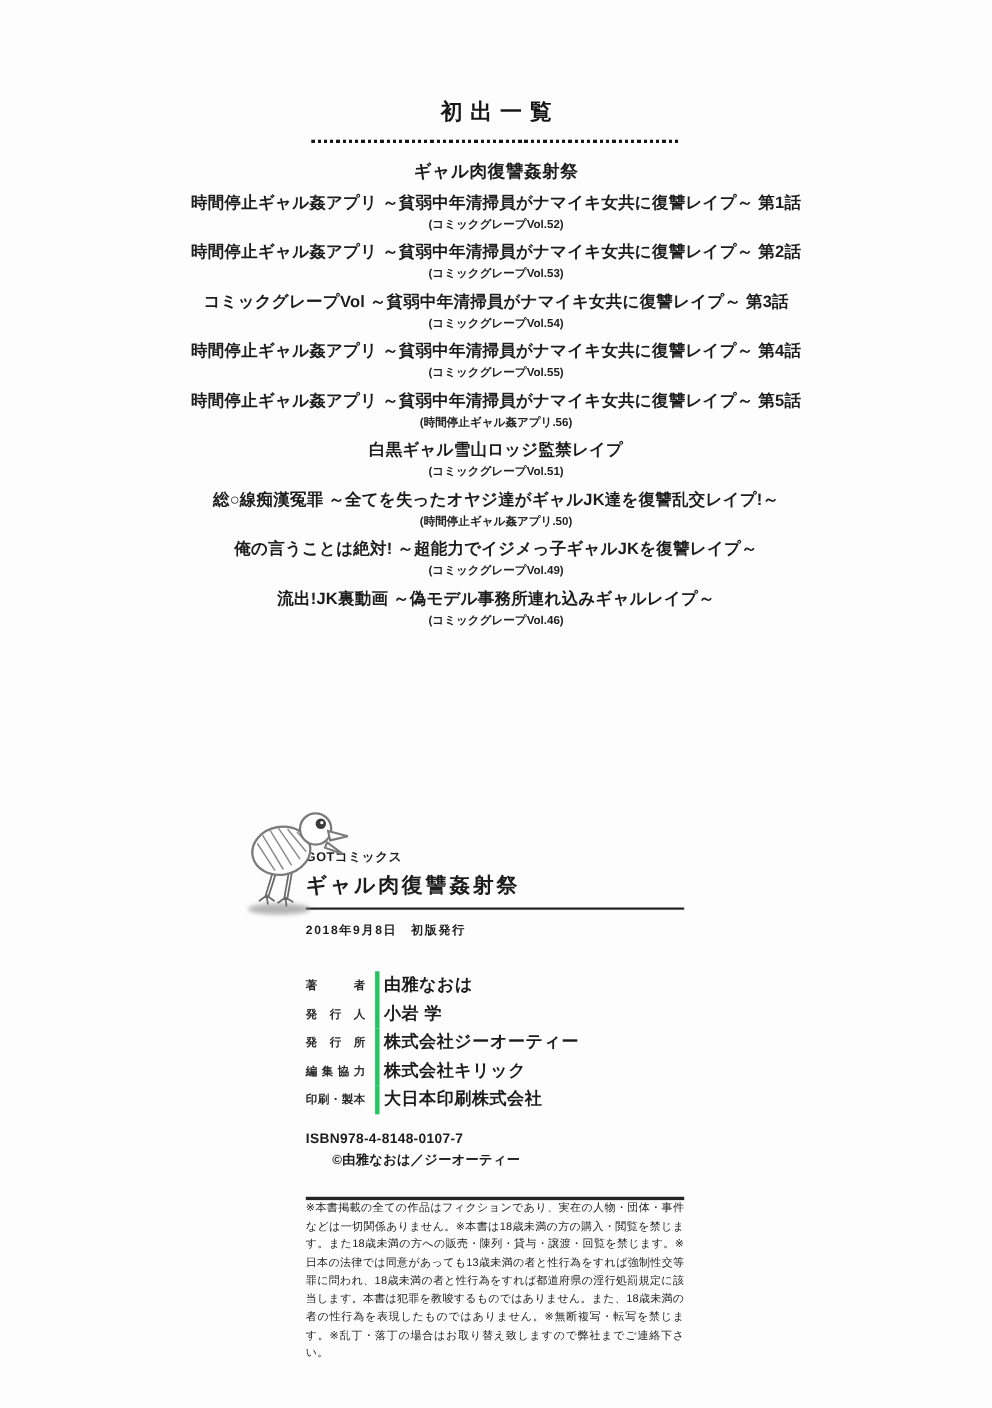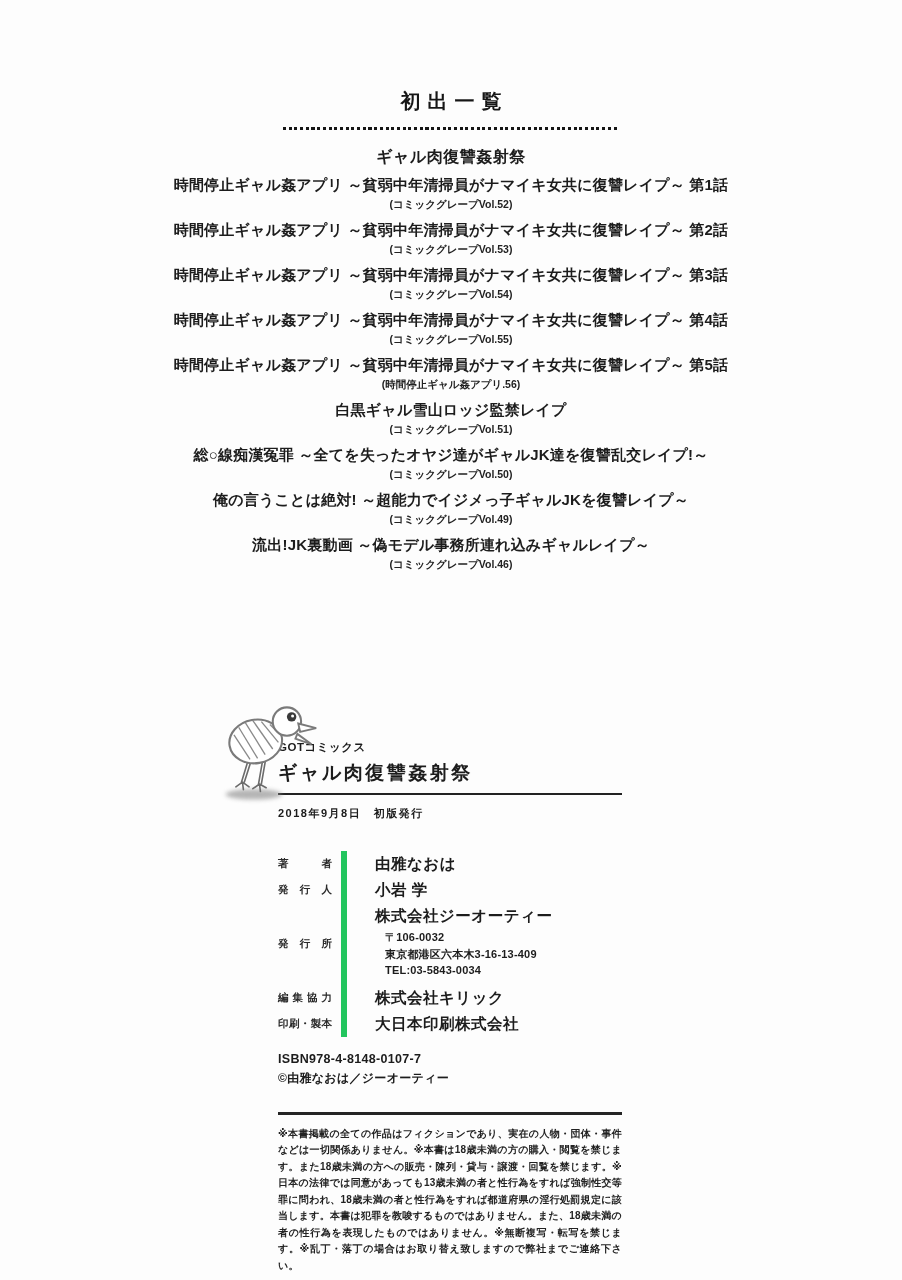--- a/index.html
+++ b/index.html
@@ -33,56 +33,56 @@
     letter-spacing:0.2px; white-space:nowrap;
   }
   .entry.first .entry-title{ font-size:16px; letter-spacing:0.5px; }
   .entry-source{
     font-size:10.5px; font-weight:bold; line-height:15px; margin-top:2px;
     color:#222;
   }
 
   
   .colophon{
-    position:absolute; left:278px; top:740px; width:344px;
+    position:absolute; left:278px; top:772px; width:344px;
   }
   .bird-logo{
     position:absolute; left:-62px; top:-48px; width:104px; height:114px;
   }
   .bird-shadow{ filter:blur(2px); }
   .got-label{ font-size:11.5px; font-weight:bold; letter-spacing:0.5px; }
   .book-title{
     font-size:19px; font-weight:bold; letter-spacing:2.5px; margin-top:5px;
   }
   .title-rule{ border:none; border-top:2.5px solid #222; margin-top:7px; }
   .edition{ font-size:11px; font-weight:bold; letter-spacing:1.5px; margin-top:11px; }
 
   .credits{ margin-top:30px; }
   .credit-row{ display:flex; align-items:center; }
   .credit-label{
     width:54px; margin-right:9px; flex-shrink:0;
     font-size:10.5px; font-weight:bold; color:#2a2a2a;
     text-align:justify; text-align-last:justify;
   }
   .credit-value-cell{
-    flex:1; border-left:6px solid #22c55e; padding-left:28px;
+    flex:1; border-left:4px solid #22c55e; padding-left:4px;
   }
   .credit-value{ font-size:15.5px; font-weight:bold; line-height:26px; letter-spacing:0.5px; }
   .credit-details{ margin:0 0 6px 10px; }
   .credit-detail{ font-size:11px; font-weight:bold; line-height:16.5px; letter-spacing:0.2px; }
 
   .isbn{ font-size:12.5px; font-weight:bold; margin-top:15px; letter-spacing:0.3px; }
-  .copyright{ font-size:12px; font-weight:bold; margin-top:4px; letter-spacing:0.3px; }
+  .copyright{ font-size:12px; font-weight:bold; margin-top:4px; letter-spacing:0.3px;margin-left:24px; }
 
   .notice-rule{ border:none; border-top:3px solid #242424; margin-top:25px; }
   .disclaimer{
-    margin-top:11px; width:100%;
+    width:100%;
     font-size:10px; line-height:16.5px; letter-spacing:0.2px;
     color:#222; text-align:justify;
-    overflow-wrap:anywhere; word-break:break-all;font-weight:bold;
+    overflow-wrap:anywhere; word-break:break-all;
   }
 </style>
 </head>
 <body>
 
 <section class="top-section">
   <h1 class="list-heading">初出一覧</h1>
   <div class="dotted-rule"></div>
 
   <ul class="entries">
@@ -91,38 +91,38 @@
     </li>
     <li class="entry">
       <div class="entry-title">時間停止ギャル姦アプリ ～貧弱中年清掃員がナマイキ女共に復讐レイプ～ 第1話</div>
       <div class="entry-source">(コミックグレープVol.52)</div>
     </li>
     <li class="entry">
       <div class="entry-title">時間停止ギャル姦アプリ ～貧弱中年清掃員がナマイキ女共に復讐レイプ～ 第2話</div>
       <div class="entry-source">(コミックグレープVol.53)</div>
     </li>
     <li class="entry">
-      <div class="entry-title">時間停止ギャル姦アプリ ～貧弱中年清掃員がナマイキ女共に復讐レイプ～ 第3話</div>
+      <div class="entry-title">コミックグレープVol ～貧弱中年清掃員がナマイキ女共に復讐レイプ～ 第3話</div>
       <div class="entry-source">(コミックグレープVol.54)</div>
     </li>
     <li class="entry">
       <div class="entry-title">時間停止ギャル姦アプリ ～貧弱中年清掃員がナマイキ女共に復讐レイプ～ 第4話</div>
       <div class="entry-source">(コミックグレープVol.55)</div>
     </li>
     <li class="entry">
       <div class="entry-title">時間停止ギャル姦アプリ ～貧弱中年清掃員がナマイキ女共に復讐レイプ～ 第5話</div>
       <div class="entry-source">(時間停止ギャル姦アプリ.56)</div>
     </li>
     <li class="entry">
       <div class="entry-title">白黒ギャル雪山ロッジ監禁レイプ</div>
       <div class="entry-source">(コミックグレープVol.51)</div>
     </li>
     <li class="entry">
       <div class="entry-title">総○線痴漢冤罪 ～全てを失ったオヤジ達がギャルJK達を復讐乱交レイプ!～</div>
-      <div class="entry-source">(コミックグレープVol.50)</div>
+      <div class="entry-source">(時間停止ギャル姦アプリ.50)</div>
     </li>
     <li class="entry">
       <div class="entry-title">俺の言うことは絶対! ～超能力でイジメっ子ギャルJKを復讐レイプ～</div>
       <div class="entry-source">(コミックグレープVol.49)</div>
     </li>
     <li class="entry">
       <div class="entry-title">流出!JK裏動画 ～偽モデル事務所連れ込みギャルレイプ～</div>
       <div class="entry-source">(コミックグレープVol.46)</div>
     </li>
   </ul>
@@ -177,25 +177,20 @@
     <div class="credit-row">
       <div class="credit-label">発行人</div>
       <div class="credit-value-cell">
         <div class="credit-value">小岩 学</div>
       </div>
     </div>
     <div class="credit-row">
       <div class="credit-label">発行所</div>
       <div class="credit-value-cell">
         <div class="credit-value">株式会社ジーオーティー</div>
-        <div class="credit-details">
-          <div class="credit-detail">〒106-0032</div>
-          <div class="credit-detail">東京都港区六本木3-16-13-409</div>
-          <div class="credit-detail">TEL:03-5843-0034</div>
-        </div>
       </div>
     </div>
     <div class="credit-row">
       <div class="credit-label">編集協力</div>
       <div class="credit-value-cell">
         <div class="credit-value">株式会社キリック</div>
       </div>
     </div>
     <div class="credit-row">
       <div class="credit-label">印刷・製本</div>

